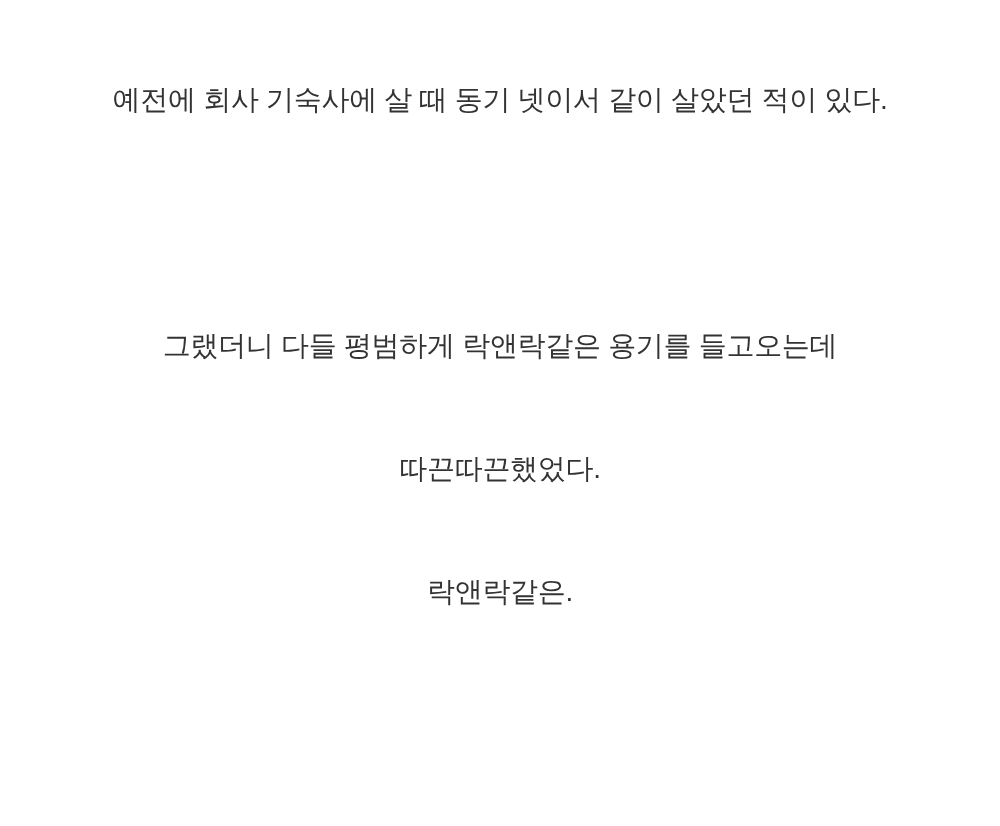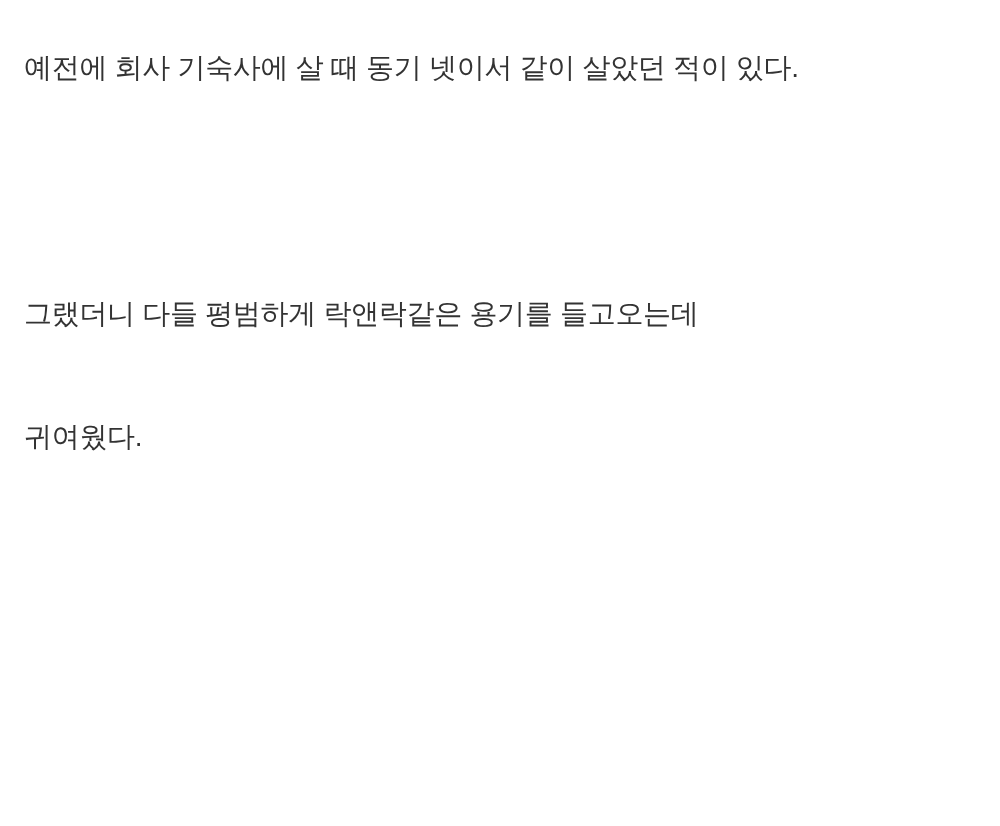--- a/index.html
+++ b/index.html
@@ -9,24 +9,25 @@
   body {
     width: 1000px;
     height: 826px;
     background: #ffffff;
     font-family: "Liberation Sans", "DejaVu Sans", sans-serif;
     overflow: hidden;
   }
   .post-content {
     width: 952px;
     margin: 0 auto;
-    padding-top: 45px;
+    padding-top: 77px;
     color: #333333;
     font-size: 28px;
     line-height: 45px;
+    text-align: center;
     font-weight: 400;
     letter-spacing: -0.3px;
   }
   .post-content p {
     margin: 0 0 78px 0;
     padding: 0;
   }
   .post-content p:last-child {
     margin-bottom: 0;
   }
@@ -38,15 +39,18 @@
   <p>
     <span>예전에 회사 기숙사에 살 때 동기 넷이서 같이 살았던 적이 있다.</span>
   </p>
   <p>
     <br>
   </p>
   <p>
     <span>그랬더니 다들 평범하게 락앤락같은 용기를 들고오는데</span>
   </p>
   <p>
-    <span>귀여웠다.</span>
+    <span>따끈따끈했었다.</span>
+  </p>
+  <p>
+    <span>락앤락같은.</span>
   </p>
 </main>
 
 </body></html>

